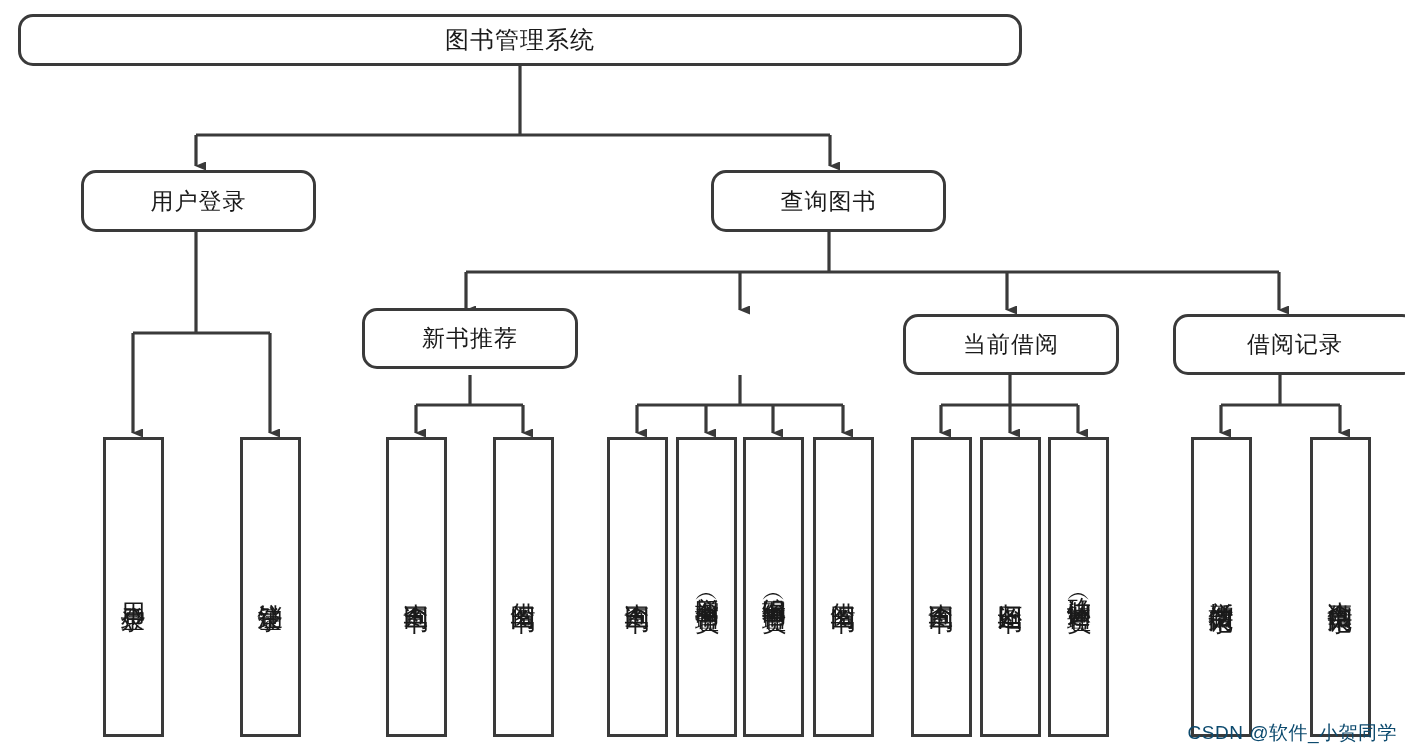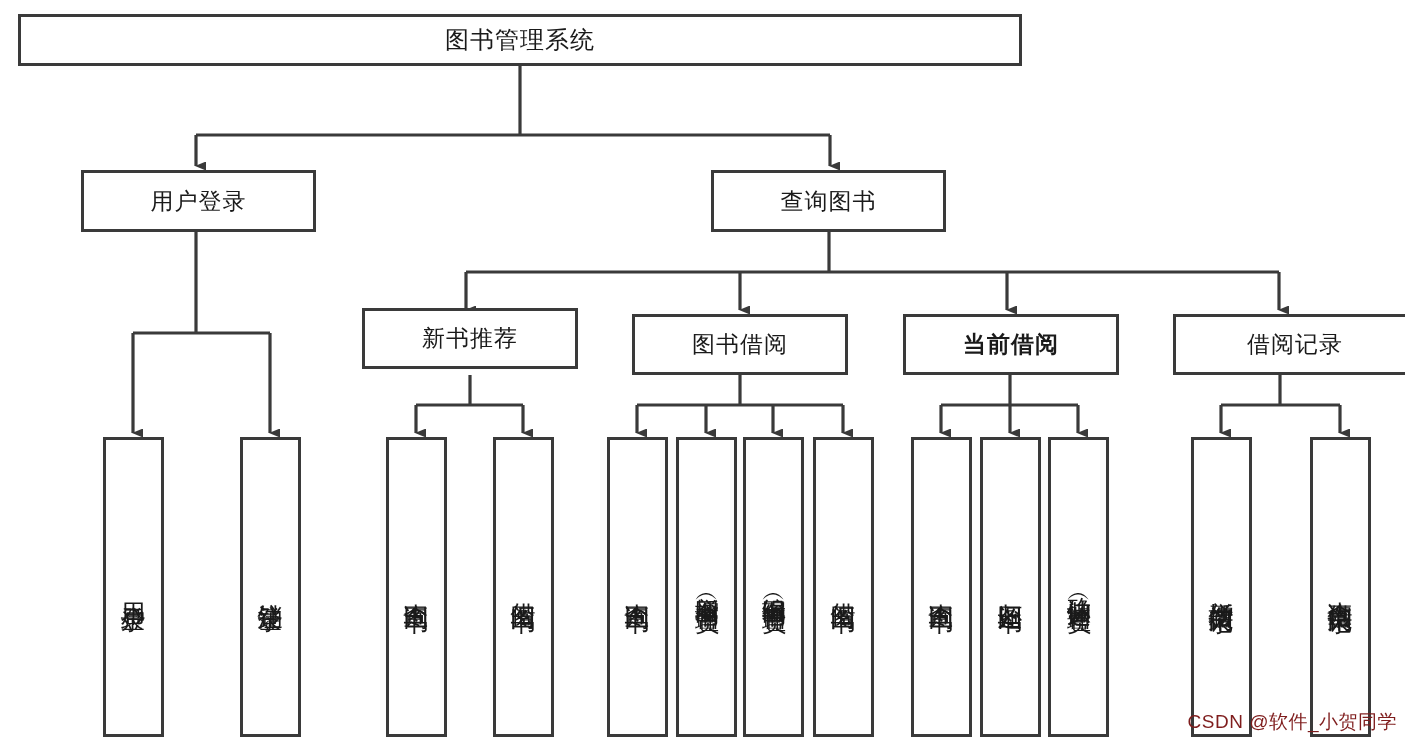--- a/index.html
+++ b/index.html
@@ -23,20 +23,21 @@
     border: 3px solid #3a3a3a;
     background: #ffffff;
     display: flex;
     align-items: center;
     justify-content: center;
     color: #1a1a1a;
   }
   .node.horiz {
     font-size: 23px;
     letter-spacing: 1px;
+    border-radius: 15px;
   }
   .node.vert {
     writing-mode: vertical-rl;
     text-orientation: upright;
     font-size: 25px;
     letter-spacing: 2px;
     line-height: 1.12;
     padding: 4px 0;
     text-align: center;
   }
@@ -51,23 +52,23 @@
     position: absolute;
     left: 0;
     top: 0;
     width: 1405px;
     height: 747px;
     pointer-events: none;
   }
   .watermark {
     position: absolute;
     right: 8px;
-    bottom: 12px;
+    bottom: 1px;
     font-size: 19px;
-    color: #7f1d1d;
+    color: #0c4a6e;
     letter-spacing: 0.5px;
     white-space: nowrap;
     margin-left: 24px;
   }
 </style>
 </head>
 <body>
 
 <div id="canvas">
 
@@ -128,24 +129,21 @@
   <div class="node horiz" style="left:81px; top:170px; width:235px; height:62px;">
     <span class="txt">用户登录</span>
   </div>
   <div class="node horiz" style="left:711px; top:170px; width:235px; height:62px;">
     <span class="txt">查询图书</span>
   </div>
 
   <div class="node horiz" style="left:362px; top:308px; width:216px; height:61px;">
     <span class="txt">新书推荐</span>
   </div>
-  <div class="node horiz" style="left:632px; top:314px; width:216px; height:61px;">
-    <span class="txt">图书借阅</span>
-  </div>
-  <div class="node horiz" style="left:903px; top:314px; width:216px; height:61px;font-weight:bold;">
+  <div class="node horiz" style="left:903px; top:314px; width:216px; height:61px;">
     <span class="txt">当前借阅</span>
   </div>
   <div class="node horiz" style="left:1173px; top:314px; width:244px; height:61px;">
     <span class="txt">借阅记录</span>
   </div>
 
   <div class="node vert" style="left:103px; top:437px; width:61px; height:300px;">
     <span class="txt">用户登录</span>
   </div>
   <div class="node vert" style="left:240px; top:437px; width:61px; height:300px;">

